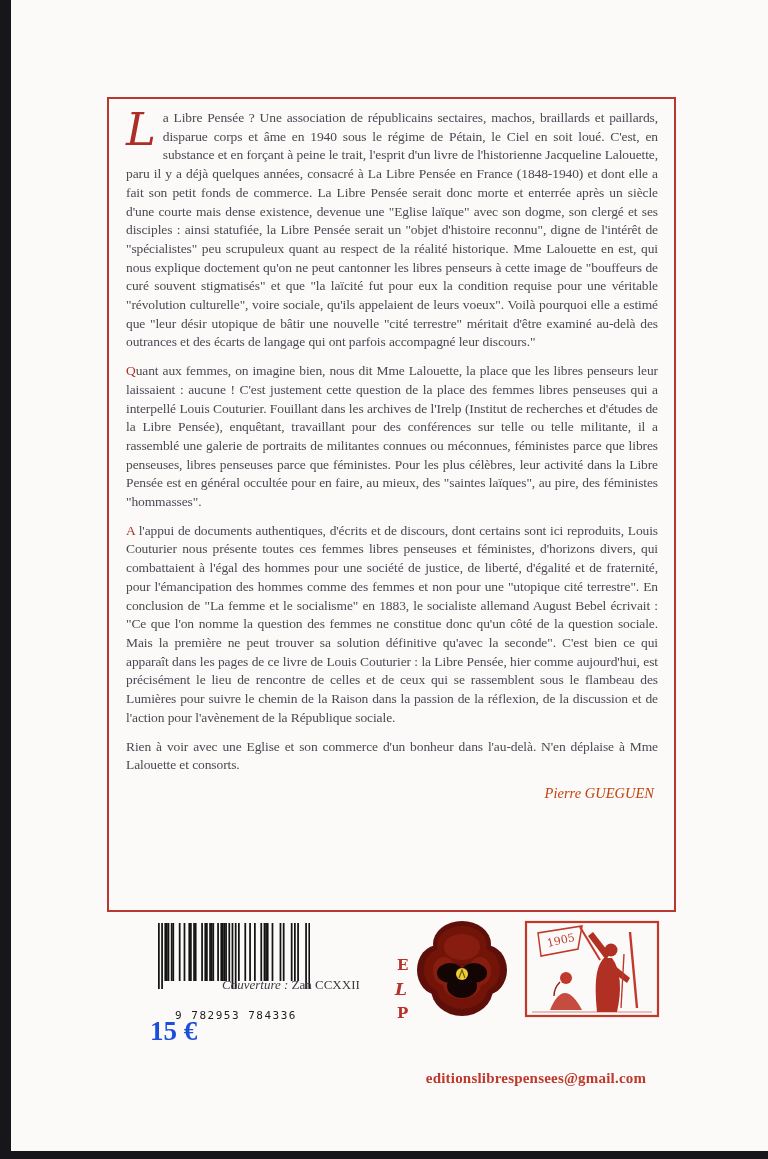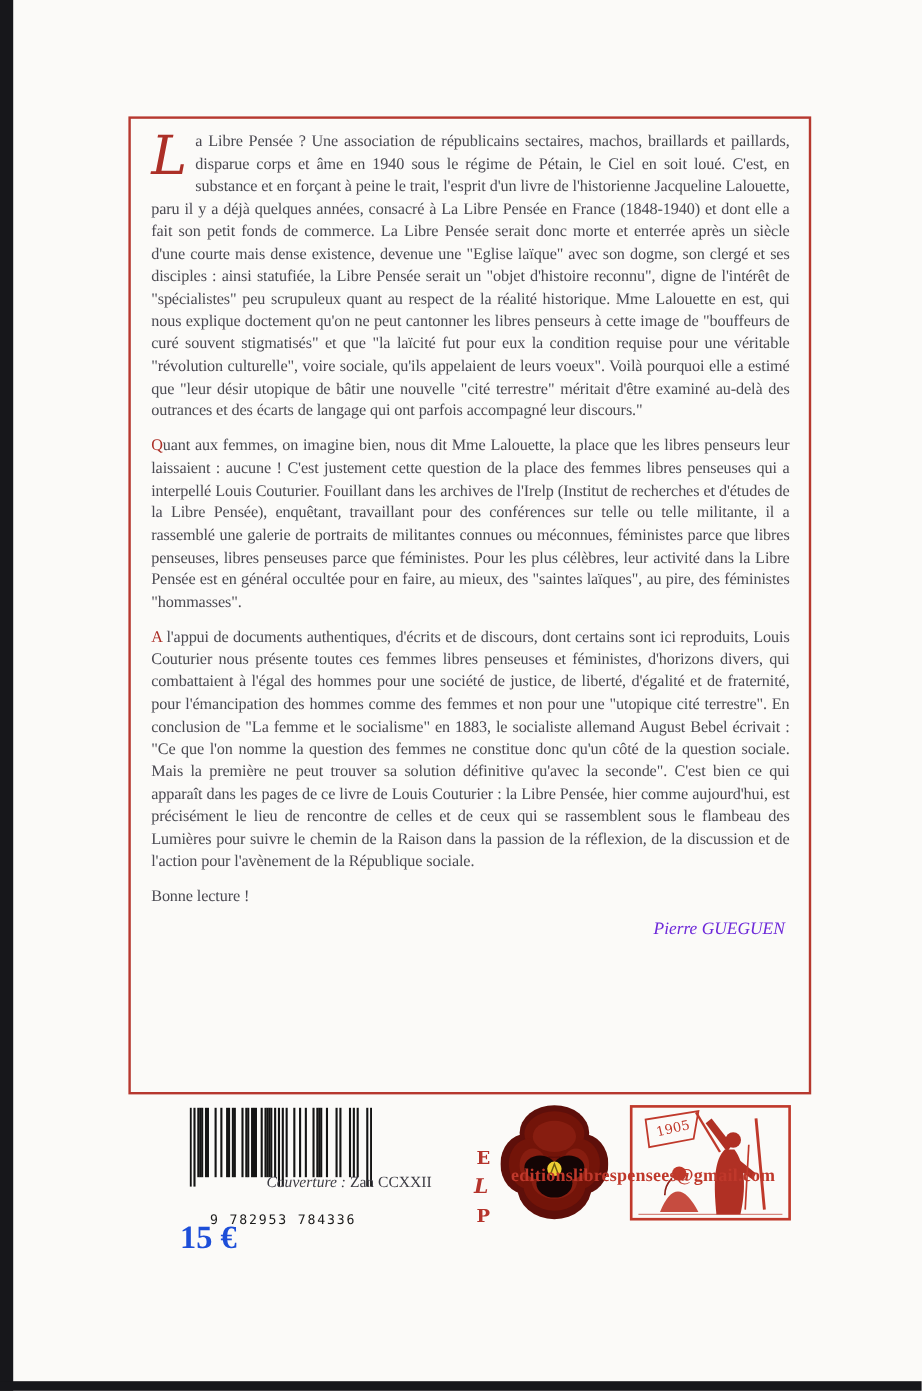--- a/index.html
+++ b/index.html
@@ -22,21 +22,21 @@
     color:#4b4a52;
   }
   p.para .it{}
   .dropcap{
     float:left;color:#ac2f27;
     font-family:"DejaVu Serif",serif;font-style:italic;
     font-size:45px;line-height:35px;margin:3px 7px 0 0;
   }
   .redinit{color:#ac2f27;}
   .signature{
-    text-align:right;font-style:italic;font-size:14.5px;color:#6d28d9;
+    text-align:right;font-style:italic;font-size:14.5px;color:#c2410c;
     margin-top:10px;padding-right:4px;
   }
 
   .barcode{position:absolute;left:158px;top:923px;width:156px;}
   .barcode svg rect{fill:#141414;}
   .barcode-digits{
     font-family:"DejaVu Sans Mono",monospace;font-size:11px;letter-spacing:1.5px;
     color:#1c1c1c;text-align:center;margin-top:16px;white-space:nowrap;
   }
   .price{position:absolute;left:150px;top:1016px;font-size:27px;color:#1d4ed8;font-weight:bold;}
@@ -44,36 +44,36 @@
   .cover-credit .lbl{font-style:italic;}
   .elp{
     position:absolute;left:397px;top:956px;display:flex;flex-direction:column;gap:5px;
     color:#b5342c;font-family:"DejaVu Serif",serif;font-weight:bold;font-size:15px;
   }
   .elp .fancy{font-style:italic;font-size:17px;margin-left:-2px;}
   .flower{position:absolute;left:417px;top:917px;}
   .stamp{position:absolute;left:524px;top:920px;}
   .stamp text{font-family:"DejaVu Serif",serif;}
   .email{
-    position:absolute;left:408px;top:972px;width:256px;text-align:center;
+    position:absolute;left:408px;top:1070px;width:256px;text-align:center;
     font-weight:bold;font-size:15px;color:#bf382b;letter-spacing:0.2px;
   }
 </style>
 </head>
 <body>
 
 <div class="edge-left"></div>
 <div class="edge-bottom"></div>
 
 <div class="redbox">
   <div>
       <p class="para"><span class="dropcap">L</span><span>a Libre Pensée ? Une association de républicains sectaires, machos, braillards et paillards, disparue corps et âme en 1940 sous le régime de Pétain, le Ciel en soit loué. C'est, en substance et en forçant à peine le trait, l'esprit d'un livre de l'historienne Jacqueline Lalouette, paru il y a déjà quelques années, consacré à </span><span class="it">La Libre Pensée en France (1848-1940)</span><span> et dont elle a fait son petit fonds de commerce. La Libre Pensée serait donc morte et enterrée après un siècle d'une courte mais dense existence, devenue une "Eglise laïque" avec son dogme, son clergé et ses disciples : ainsi statufiée, la Libre Pensée serait un </span><span class="it">"objet d'histoire reconnu"</span><span>, digne de l'intérêt de "spécialistes" peu scrupuleux quant au respect de la réalité historique. Mme Lalouette en est, qui nous explique doctement qu'on ne peut cantonner les libres penseurs à cette image de </span><span class="it">"bouffeurs de curé souvent stigmatisés"</span><span> et que </span><span class="it">"la laïcité fut pour eux la condition requise pour une véritable "révolution culturelle", voire sociale, qu'ils appelaient de leurs voeux"</span><span>. Voilà pourquoi elle a estimé que </span><span class="it">"leur désir utopique de bâtir une nouvelle "cité terrestre" méritait d'être examiné au-delà des outrances et des écarts de langage qui ont parfois accompagné leur discours."</span></p>
       <p class="para"><span class="redinit">Q</span><span>uant aux femmes, on imagine bien, nous dit Mme Lalouette, la place que les libres penseurs leur laissaient : aucune ! C'est justement cette question de la place des femmes libres penseuses qui a interpellé Louis Couturier. Fouillant dans les archives de l'Irelp (Institut de recherches et d'études de la Libre Pensée), enquêtant, travaillant pour des conférences sur telle ou telle militante, il a rassemblé une galerie de portraits de militantes connues ou méconnues, féministes parce que libres penseuses, libres penseuses parce que féministes. Pour les plus célèbres, leur activité dans la Libre Pensée est en général occultée pour en faire, au mieux, des "saintes laïques", au pire, des féministes "hommasses".</span></p>
       <p class="para"><span class="redinit">A</span><span> l'appui de documents authentiques, d'écrits et de discours, dont certains sont ici reproduits, Louis Couturier nous présente toutes ces femmes libres penseuses et féministes, d'horizons divers, qui combattaient à l'égal des hommes pour une société de justice, de liberté, d'égalité et de fraternité, pour l'émancipation des hommes comme des femmes et non pour une </span><span class="it">"utopique cité terrestre"</span><span>. En conclusion de </span><span class="it">"La femme et le socialisme"</span><span> en 1883, le socialiste allemand August Bebel écrivait : </span><span class="it">"Ce que l'on nomme la question des femmes ne constitue donc qu'un côté de la question sociale. Mais la première ne peut trouver sa solution définitive qu'avec la seconde"</span><span>. C'est bien ce qui apparaît dans les pages de ce livre de Louis Couturier : la Libre Pensée, hier comme aujourd'hui, est précisément le lieu de rencontre de celles et de ceux qui se rassemblent sous le flambeau des Lumières pour suivre le chemin de la Raison dans la passion de la réflexion, de la discussion et de l'action pour l'avènement de la République sociale.</span></p>
-      <p class="para"><span>Bonne lecture !</span></p>
+      <p class="para"><span>Rien à voir avec une Eglise et son commerce d'un bonheur dans l'au-delà. N'en déplaise à Mme Lalouette et consorts.</span></p>
     </div>
   <div class="signature">Pierre GUEGUEN</div>
 </div>
 
 <div class="barcode">
   <div><svg width="152" height="66" viewBox="0 0 152 66">
         <rect x="0.00" y="0" width="1.75" height="66"></rect>
         <rect x="3.20" y="0" width="1.75" height="66"></rect>
         <rect x="6.40" y="0" width="1.75" height="58"></rect>
         <rect x="8.00" y="0" width="1.75" height="58"></rect>

